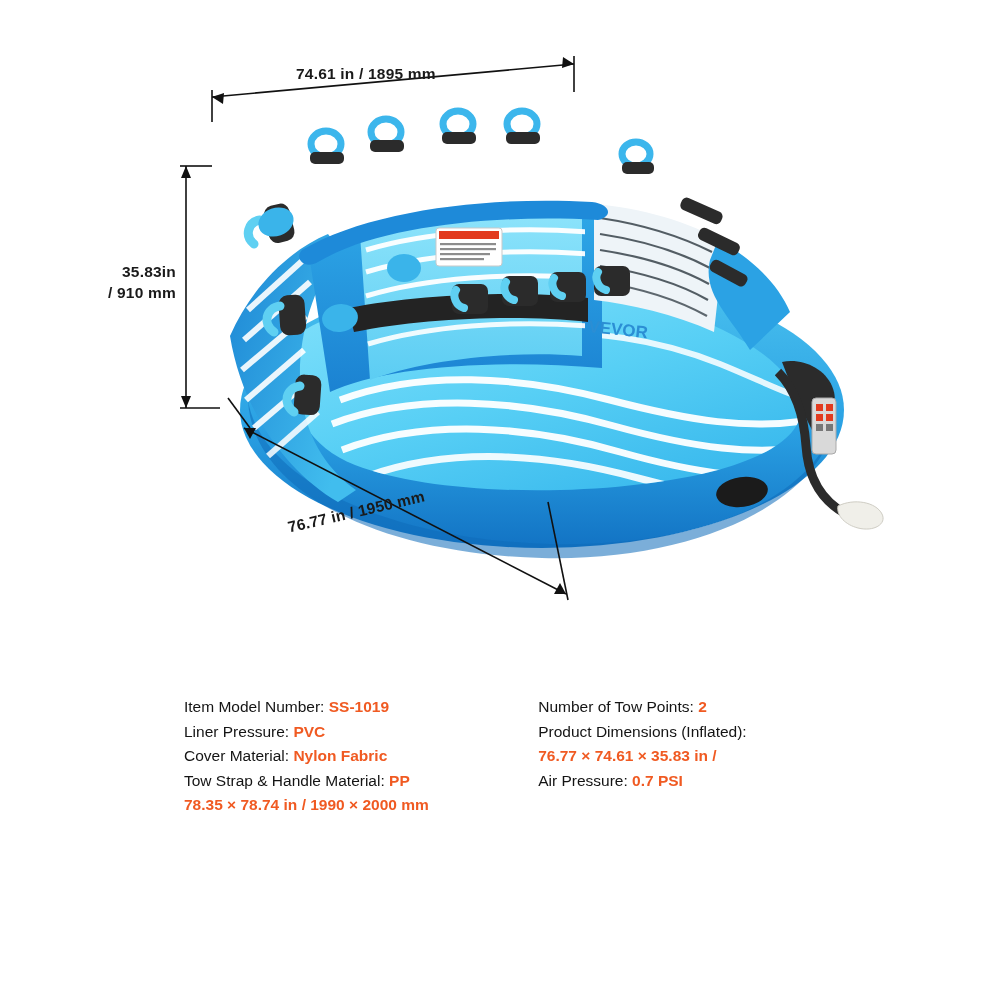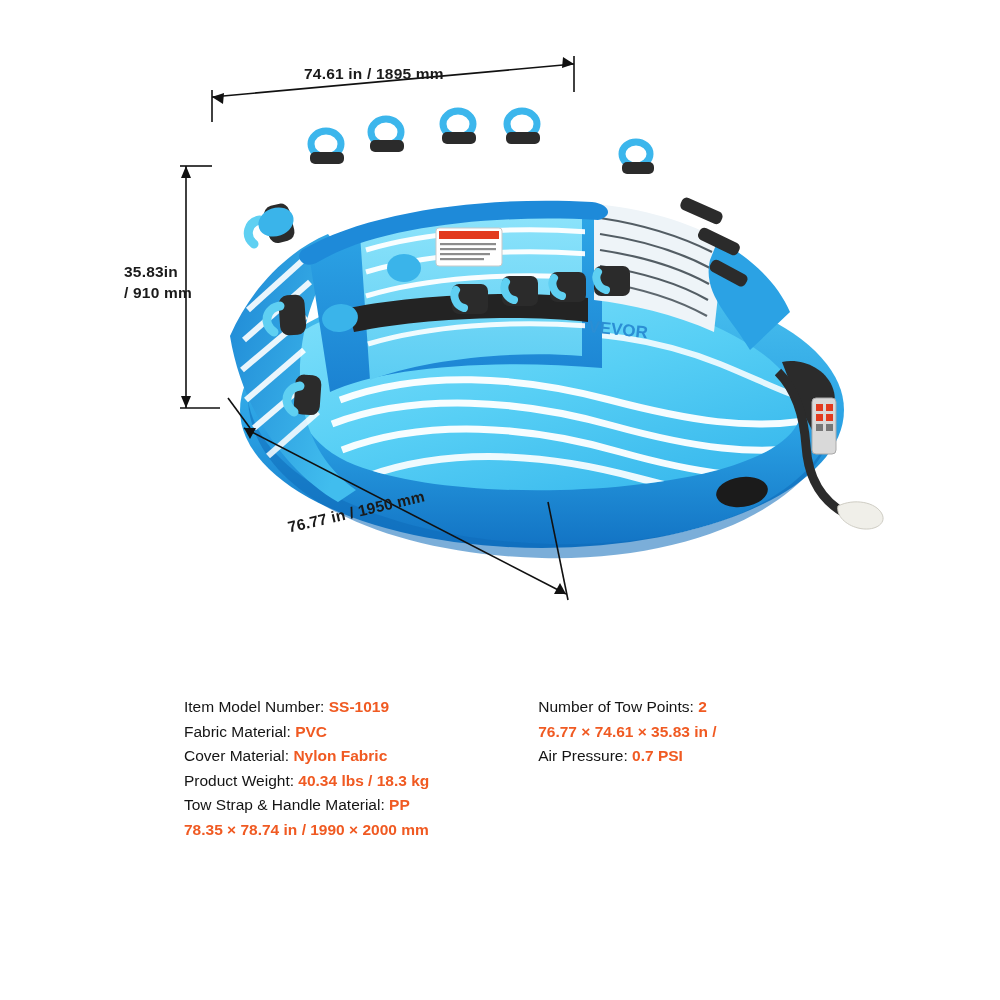--- a/index.html
+++ b/index.html
@@ -23,22 +23,22 @@
   
   .dim-label {
     position: absolute;
     color: #1a1a1a;
     font-size: 15.5px;
     font-weight: 700;
     letter-spacing: .2px;
     white-space: pre;
     line-height: 1.35;
   }
-  #dim-top-label { left: 304px; top: 64px; }
-  #dim-left-label { left: 124px; top: 262px; text-align: left; }
+  #dim-top-label { left: 296px; top: 64px; }
+  #dim-left-label { left: 108px; top: 262px; text-align: right; }
   #dim-bottom-label { left: 286px; top: 518px; transform: rotate(-13deg); transform-origin: left top; }
 
   svg.overlay {
     position: absolute;
     left: 0; top: 0;
     width: 1000px;
     height: 1000px;
     pointer-events: none;
   }
 
@@ -299,27 +299,27 @@
 
   <div class="dim-label" id="dim-top-label">74.61 in / 1895 mm</div>
   <div class="dim-label" id="dim-left-label">35.83in
 / 910 mm</div>
   <div class="dim-label" id="dim-bottom-label">76.77 in / 1950 mm</div>
 
   <div class="spec-card">
     <div class="spec-cols">
       <div class="spec-col left">
         <div class="spec-line"><span class="k">Item Model Number: </span><span class="v">SS-1019</span></div>
-        <div class="spec-line"><span class="k">Fabric Material: </span><span class="v">PVC</span></div>
+        <div class="spec-line"><span class="k">Liner Pressure: </span><span class="v">PVC</span></div>
         <div class="spec-line"><span class="k">Cover Material: </span><span class="v">Nylon Fabric</span></div>
-        <div class="spec-line"><span class="k">Product Weight: </span><span class="v">40.34 lbs / 18.3 kg</span></div>
         <div class="spec-line"><span class="k">Tow Strap &amp; Handle Material: </span><span class="v">PP</span></div>
         <div class="spec-line"><span class="v">78.35 × 78.74 in / 1990 × 2000 mm</span></div>
       </div>
       <div class="spec-col right">
         <div class="spec-line"><span class="k">Number of Tow Points: </span><span class="v">2</span></div>
+        <div class="spec-line"><span class="k">Product Dimensions (Inflated):</span></div>
         <div class="spec-line"><span class="v">76.77 × 74.61 × 35.83 in /</span></div>
         <div class="spec-line"><span class="k">Air Pressure: </span><span class="v">0.7 PSI</span></div>
       </div>
     </div>
   </div>
 
 </div>
 
 </body></html>

